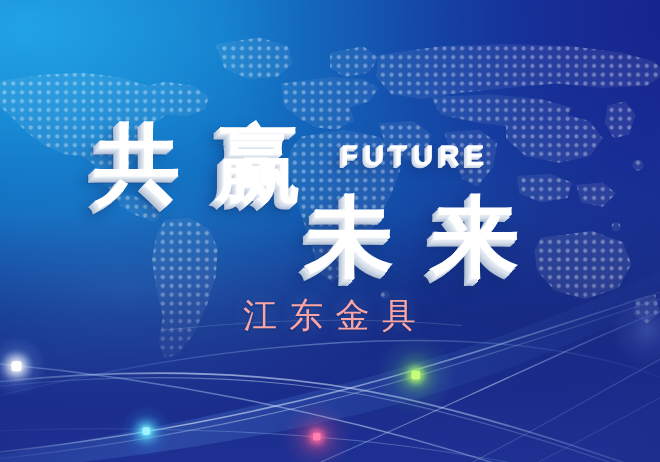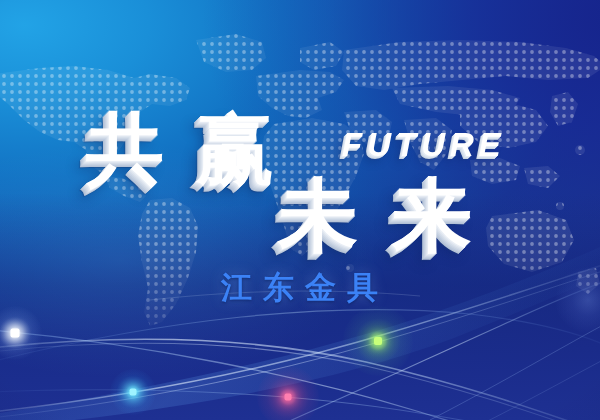--- a/index.html
+++ b/index.html
@@ -95,47 +95,45 @@
 
   #gong{ left:86px;  top:110px; font-size:78px; }
   #ying{ left:196px; top:110px; font-size:78px; }
   #wei{  left:278px; top:176px; font-size:80px; }
   #lai{  left:392px; top:176px; font-size:80px; }
 
   .future{
     position:absolute;
     left:310px; top:128px;
     font-family:"Liberation Sans","DejaVu Sans",sans-serif;
-    font-style:italic;
     font-weight:bold;
-    font-size:33px;
+    font-size:26px;
     letter-spacing:5px;
     color:#ffffff;
     white-space:nowrap;
     line-height:1;
     text-shadow:
       -1px 1px 0 #e6ecf4,
       -2px 2px 0 #d8e1ec,
       -3px 3px 0 #cbd6e4,
       -4px 4px 1px rgba(40,70,130,.42),
       -6px 6px 9px rgba(10,30,90,.35);
-    margin-left: 32px;
   }
 
   .company{
     position:absolute;
     left:0; right:0;
     top:272px;
     text-align:center;
     font-family:"DejaVu Sans","Liberation Sans",sans-serif;
-    font-weight:bold;
+    font-weight:normal;
     font-size:31px;
     letter-spacing:11px;
     text-indent:11px;
-    color:#3b82f6;
+    color:#fca5a5;
     line-height:1;
     text-shadow:0 1px 3px rgba(6,24,80,.55), 0 0 14px rgba(150,200,255,.30);
   }
   .company .inner{display:inline-block;transform:translateX(-6px);}
 </style>
 </head>
 <body>
 
 <div id="stage">
 

